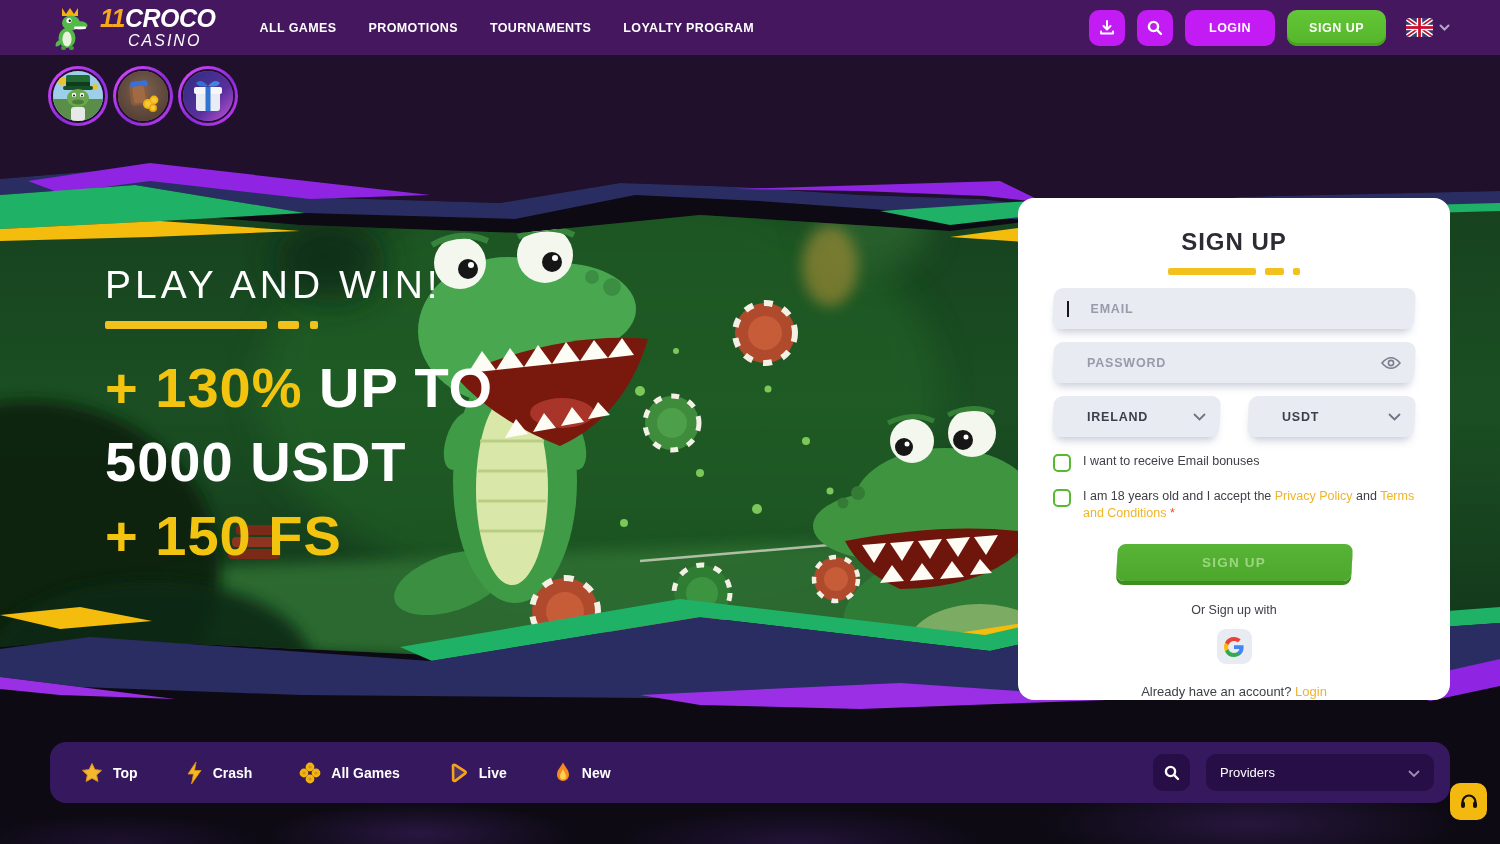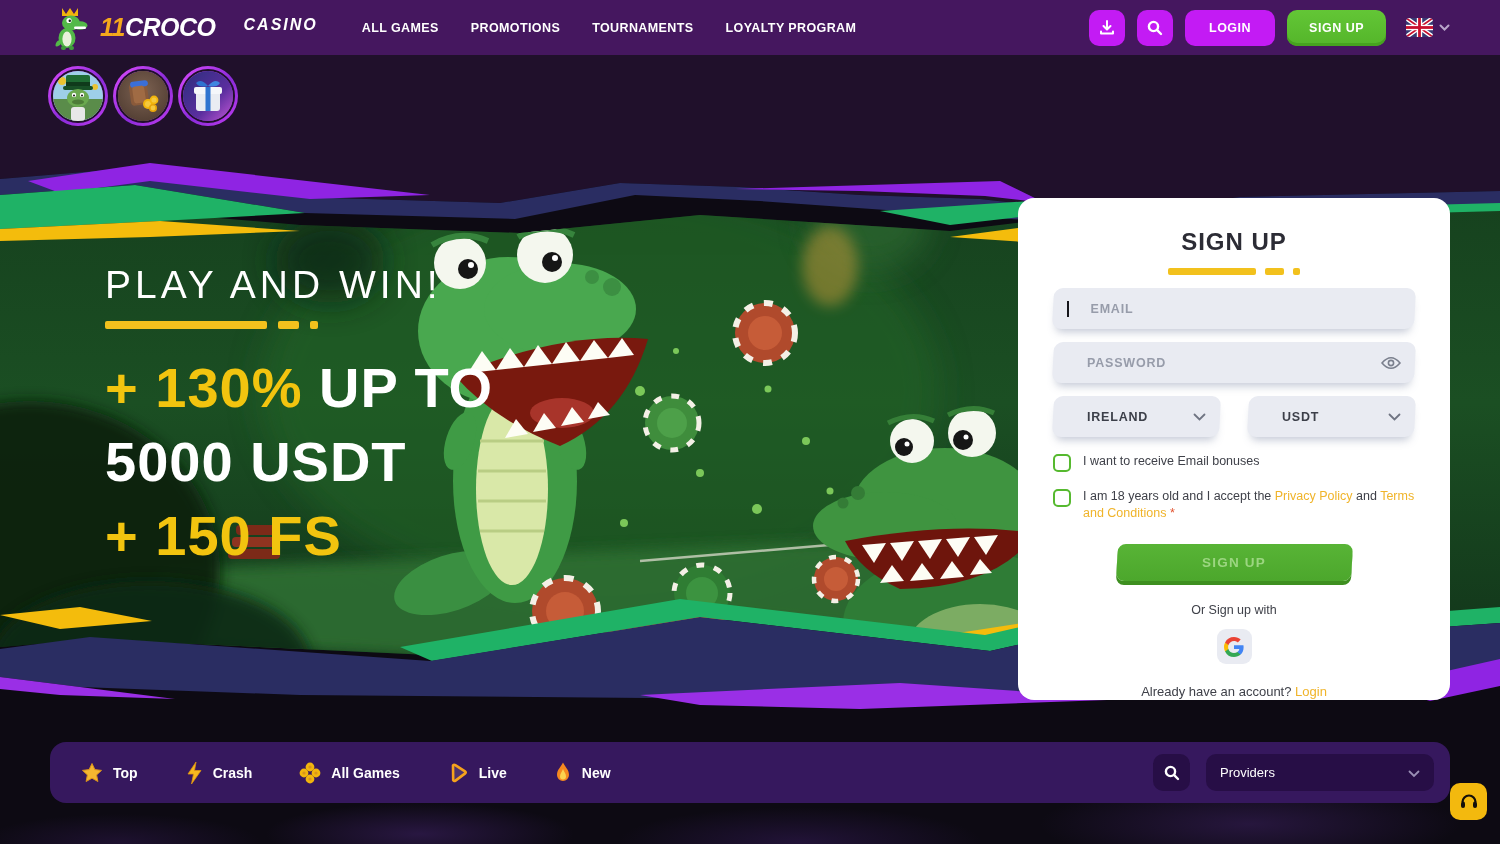--- a/index.html
+++ b/index.html
@@ -5,25 +5,25 @@
   * { margin:0; padding:0; box-sizing:border-box; }
   html,body { width:1500px; height:844px; overflow:hidden; background:#0d0a13;
     font-family:"Liberation Sans", sans-serif; }
   .page { position:relative; width:1500px; height:844px; background:#0d0a13; }
 
   
   .navbar { position:absolute; left:0; top:0; width:1500px; height:55px;
     background:#45175f; display:flex; align-items:center; z-index:30; }
   .logo { display:flex; align-items:center; margin-left:52px; cursor:pointer; }
   .logo-croc { width:42px; height:46px; margin-right:6px; }
-  .logo-text { display:flex; flex-direction:row; line-height:1; }
+  .logo-text { display:flex; flex-direction:column; line-height:1; }
   .logo-line1 { font-size:25px; font-weight:900; font-style:italic; letter-spacing:-0.5px; }
   .logo-num { color:#f5a81c; }
   .logo-name { color:#ffffff; }
-  .logo-sub { color:#ffffff; font-style:italic; font-weight:700; font-size:16px;
+  .logo-sub { color:#ffffff; font-style:italic; font-weight:400; font-size:16px;
     letter-spacing:2px; margin-top:2px; margin-left:28px; }
   .nav-items { display:flex; align-items:center; gap:32px; margin-left:44px; }
   .nav-item { color:#ffffff; font-size:12.5px; font-weight:700; letter-spacing:0.4px;
     cursor:pointer; white-space:nowrap; }
   .nav-actions { margin-left:auto; display:flex; align-items:center; margin-right:50px; gap:12px; }
   .icon-btn { width:36px; height:36px; border-radius:10px; background:#c31bf4; border:none;
     display:flex; align-items:center; justify-content:center; cursor:pointer; }
   .btn-login { height:36px; padding:0 24px; border:none; border-radius:10px; background:#c31bf4;
     color:#fff; font-size:12.5px; font-weight:800; letter-spacing:0.5px; cursor:pointer;
     font-family:"Liberation Sans", sans-serif; }

